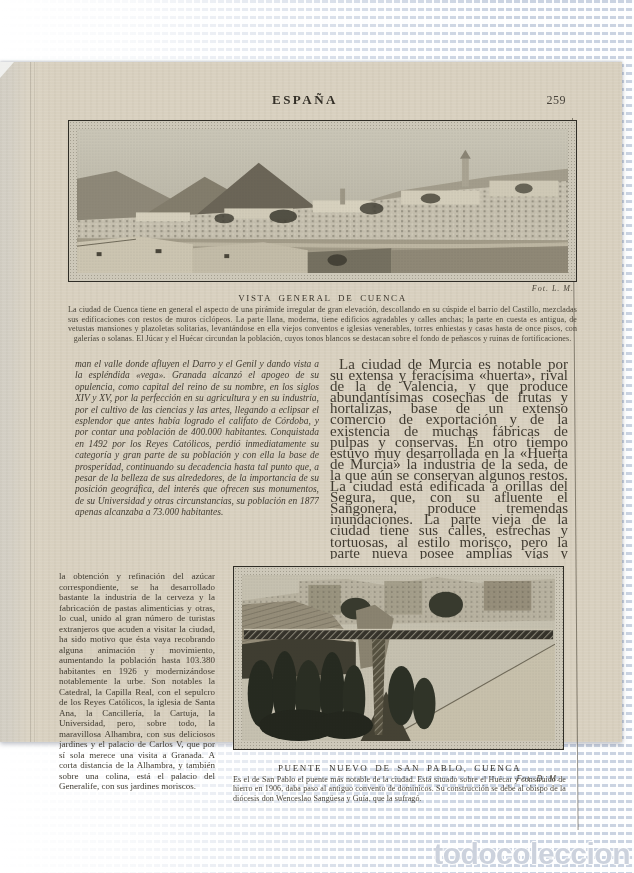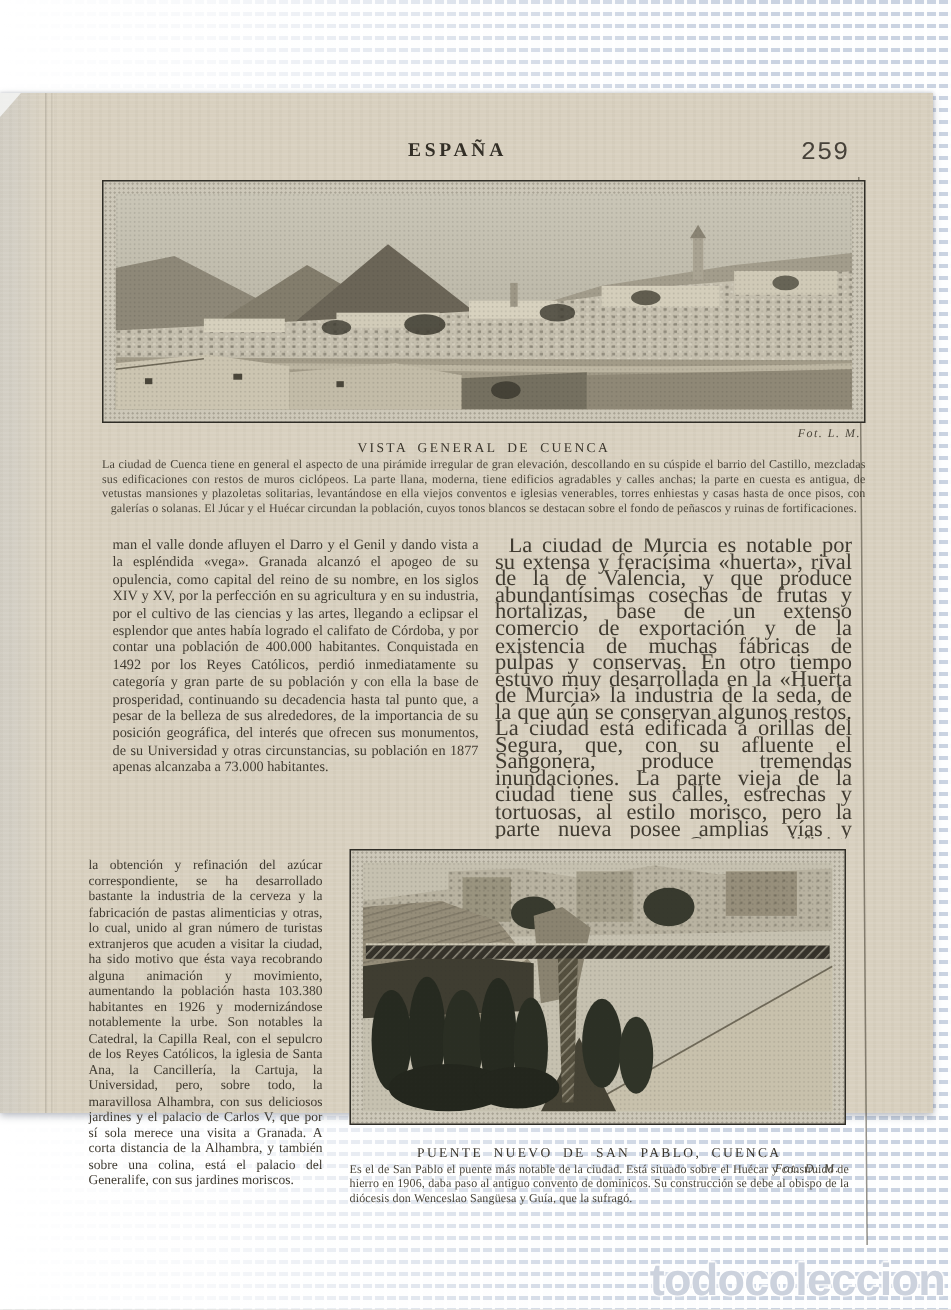--- a/index.html
+++ b/index.html
@@ -37,21 +37,21 @@
   .v-rule{
     position:absolute;left:572px;top:56px;height:712px;width:1px;
     background:rgba(62,56,44,.55);transform:rotate(-.45deg);transform-origin:top center;
   }
   
   .header-title{
     position:absolute;left:40px;top:30px;width:530px;text-align:center;
     font-size:13px;font-weight:bold;letter-spacing:2.5px;color:#332f27;
   }
   .page-number{
-    position:absolute;right:56px;top:31px;font-size:17px;color:#47423a;letter-spacing:.5px;font-family:Liberation Mono, monospace;
+    position:absolute;right:56px;top:31px;font-size:12px;color:#47423a;letter-spacing:.5px;
   }
   
   .photo-frame{
     position:absolute;border:1.5px solid #2f2d26;
     background-color:#cdc8b9;
     background-image:radial-gradient(rgba(90,85,70,.35) .7px, rgba(0,0,0,0) .8px);
     background-size:3px 3px;
     box-sizing:border-box;padding:8px;
   }
   .photo-frame.f1{left:68px;top:58px;width:509px;height:162px;}
@@ -71,21 +71,21 @@
   .caption-text{
     position:absolute;font-size:8px;line-height:9.6px;color:#4a453a;
     text-align:justify;letter-spacing:.1px;
   }
   .caption-text.c1{left:68px;top:243px;width:509px;height:58px;text-align-last:center;}
   .caption-text.c2{left:233px;top:713px;width:333px;height:32px;line-height:9.4px;}
   
   .col{position:absolute;text-align:justify;hyphens:auto;overflow:hidden;}
   .col p{margin:0;}
   .col p.indent{text-indent:9px;}
-  .col-left-upper{left:75px;top:297px;width:244px;height:212px;font-size:9.5px;line-height:11.4px;}
+  .col-left-upper{left:75px;top:297px;width:244px;height:212px;font-size:9.5px;line-height:11.4px;font-style:italic;}
   .col-right{left:330px;top:297px;width:238px;height:200px;font-size:15px;line-height:11.1px;}
   .col-left-lower{left:59px;top:509px;width:156px;height:242px;font-size:9px;line-height:10.5px;}
   
   .watermark{
     position:absolute;right:4px;bottom:2px;
     font-family:"Liberation Sans","DejaVu Sans",sans-serif;
     font-weight:bold;font-size:30px;letter-spacing:-.5px;
     color:#ccd2dd;
     text-shadow:0 0 2px #ffffff,0 1px 1px #ffffff,0 -1px 1px #ffffff,1px 0 1px #ffffff,-1px 0 1px #ffffff;
     margin-left:19px;

